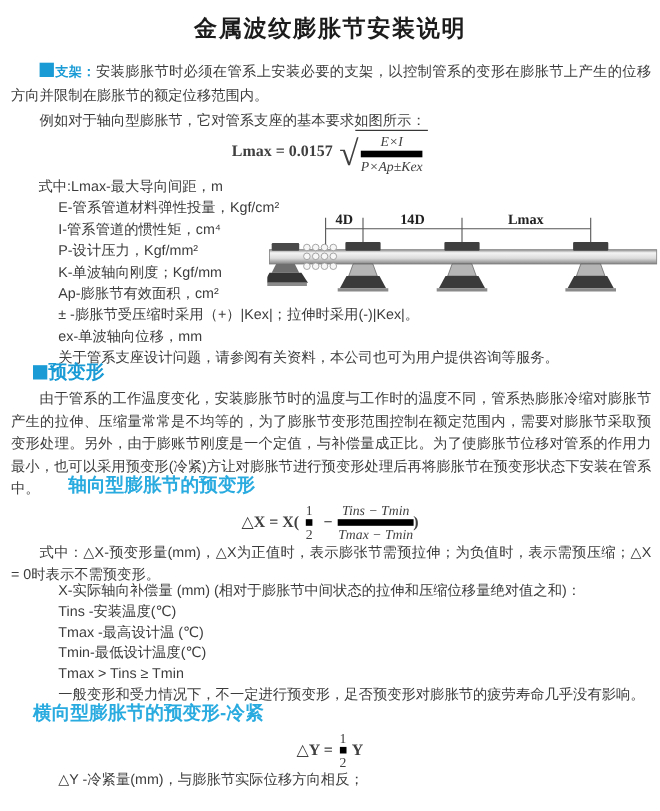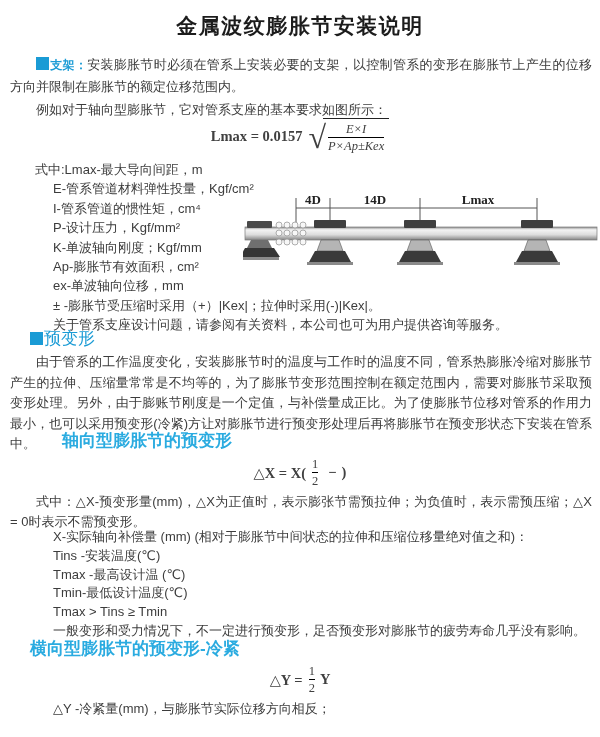--- a/index.html
+++ b/index.html
@@ -15,39 +15,39 @@
     position:absolute;left:10px;right:8px;margin:0;font-size:13px;line-height:21px;
     text-align:justify;color:var(--text,#3c3c3c);
   }
   .p-support{top:54px;text-indent:26px;}
   .p-example{top:99px;text-indent:26px;text-align:left;}
   .p-preform{top:352px;line-height:20.5px;text-indent:26px;}
   .p-axialnote{top:492px;line-height:20px;text-indent:26px;}
   .sq{display:inline-block;width:13px;height:13px;background:var(--accent,#1a9bd5);
       vertical-align:-1px;margin-right:1px;}
   .sec-title{color:var(--accent,#1a9bd5);font-weight:bold;font-size:12px;}
-  .sec-block{position:absolute;left:30px;font-size:17px;font-weight:normal;color:var(--accent,#1a9bd5);}
+  .sec-block{position:absolute;left:30px;font-size:17px;font-weight:bold;color:var(--accent,#1a9bd5);}
   .sec-preform{top:327px;}
   .subheader{position:absolute;margin:0;font-size:17px;font-weight:bold;color:var(--subaccent,#2aabe0);}
   .sub-axial{left:62px;top:429px;}
   .sub-lateral{left:30px;top:637px;}
   .formula{
     position:absolute;left:0;width:100%;display:flex;justify-content:center;align-items:center;
     font-family:"Liberation Serif","DejaVu Serif",serif;color:#404040;font-size:14.5px;
   }
   .f1{top:118px;}
   .f2{top:456px;}
   .f3{top:663px;}
   .flhs{font-weight:bold;}
   .frhs{font-weight:bold;}
   .fsp{margin:0 5px 0 6px;}
   .radical{font-size:32px;font-weight:400;line-height:0.9;margin:0 -3px 0 6px;transform:translateY(1px);}
   .radicand{display:inline-block;border-top:1.6px solid #222;padding:2px 5px 0 5px;}
   .frac{display:inline-flex;flex-direction:column;text-align:center;font-size:12.5px;line-height:1.3;vertical-align:middle;}
-  .frac .den{border-top:1px solid #000000;}
+  .frac .den{border-top:6px solid #000000;}
   .fvar{font-style:italic;}
   .fminus{margin:0 5px;font-weight:bold;}
   .defs{position:absolute;left:35px;top:160px;font-size:13px;line-height:19.4px;}
   .defs .d{white-space:nowrap;}
   .defs .sub{padding-left:18px;}
   .alines{position:absolute;left:53px;top:528px;font-size:13px;line-height:18.8px;}
   .alines .d{white-space:nowrap;}
   .deltaY-note{position:absolute;left:53px;top:700px;font-size:13px;}
   .diagram{position:absolute;left:243px;top:192px;}
   .dim-label{font-family:"Liberation Serif","DejaVu Serif",serif;font-weight:bold;font-size:13px;fill:#222;}
@@ -74,22 +74,22 @@
     </span>
   </div>
 
   <div class="defs">
     <div class="d">式中:Lmax-最大导向间距，m</div>
     <div class="d sub">E-管系管道材料弹性投量，Kgf/cm²</div>
     <div class="d sub">I-管系管道的惯性矩，cm⁴</div>
     <div class="d sub">P-设计压力，Kgf/mm²</div>
     <div class="d sub">K-单波轴向刚度；Kgf/mm</div>
     <div class="d sub">Ap-膨胀节有效面积，cm²</div>
+    <div class="d sub">± -膨胀节受压缩时采用（+）|Kex|；拉伸时采用(-)|Kex|。</div>
     <div class="d sub">ex-单波轴向位移，mm</div>
-    <div class="d sub">± -膨胀节受压缩时采用（+）|Kex|；拉伸时采用(-)|Kex|。</div>
     <div class="d sub">关于管系支座设计问题，请参阅有关资料，本公司也可为用户提供咨询等服务。</div>
   </div>
 
   <svg class="diagram" width="356" height="92" viewBox="0 0 356 92" xmlns="http://www.w3.org/2000/svg">
     <defs>
       <linearGradient id="pipeg" x1="0" y1="0" x2="0" y2="1">
         <stop offset="0" stop-color="#8e8e8e"></stop>
         <stop offset="0.22" stop-color="#f4f4f4"></stop>
         <stop offset="0.6" stop-color="#dcdcdc"></stop>
         <stop offset="1" stop-color="#858585"></stop>
@@ -157,20 +157,24 @@
 
   <h3 class="subheader sub-axial">轴向型膨胀节的预变形</h3>
 
   <div class="formula f2">
     <span class="flhs">△X = X(</span>
     <span class="frac fsp">
       <span>1</span>
       <span class="den">2</span>
     </span>
     <span class="fminus">−</span>
+    <span class="frac fvar">
+      <span>Tins − Tmin</span>
+      <span class="den">Tmax − Tmin</span>
+    </span>
     <span class="frhs">)</span>
   </div>
 
   <p class="para p-axialnote">式中：△X-预变形量(mm)，△X为正值时，表示膨张节需预拉伸；为负值时，表示需预压缩；△X = 0时表示不需预变形。</p>
 
   <div class="alines">
     <div class="d">X-实际轴向补偿量 (mm) (相对于膨胀节中间状态的拉伸和压缩位移量绝对值之和)：</div>
     <div class="d">Tins -安装温度(℃)</div>
     <div class="d">Tmax -最高设计温 (℃)</div>
     <div class="d">Tmin-最低设计温度(℃)</div>

